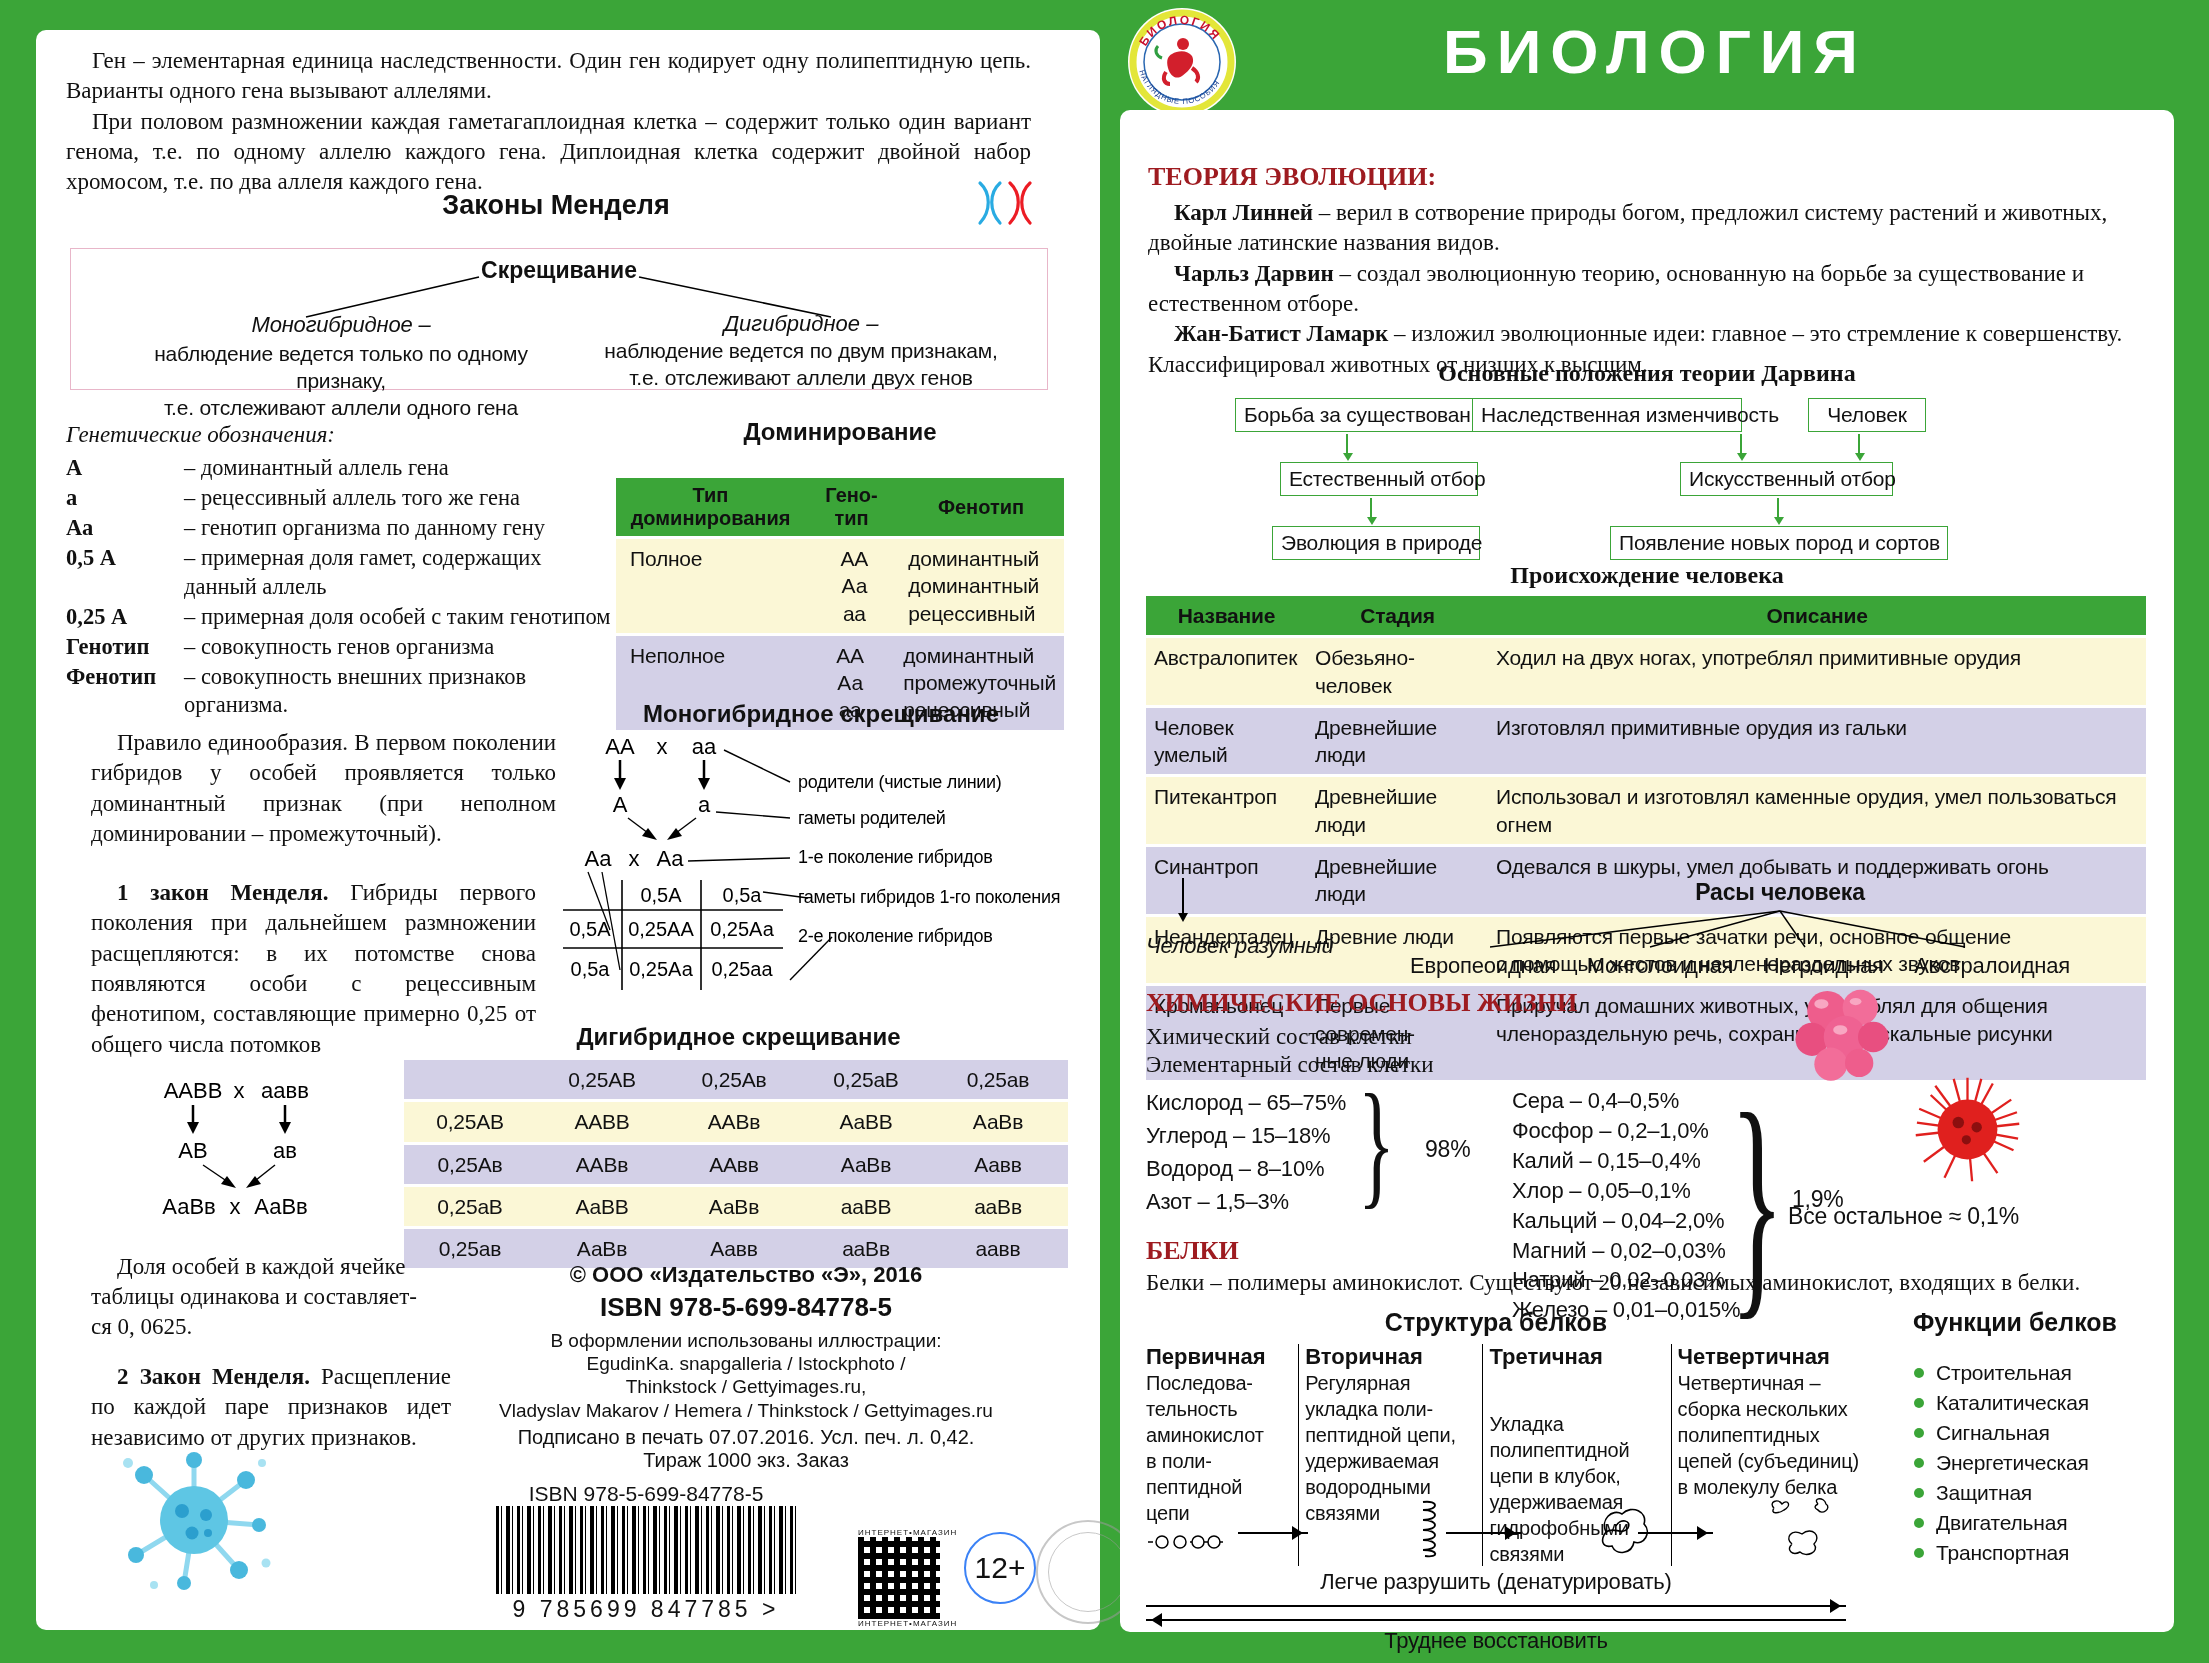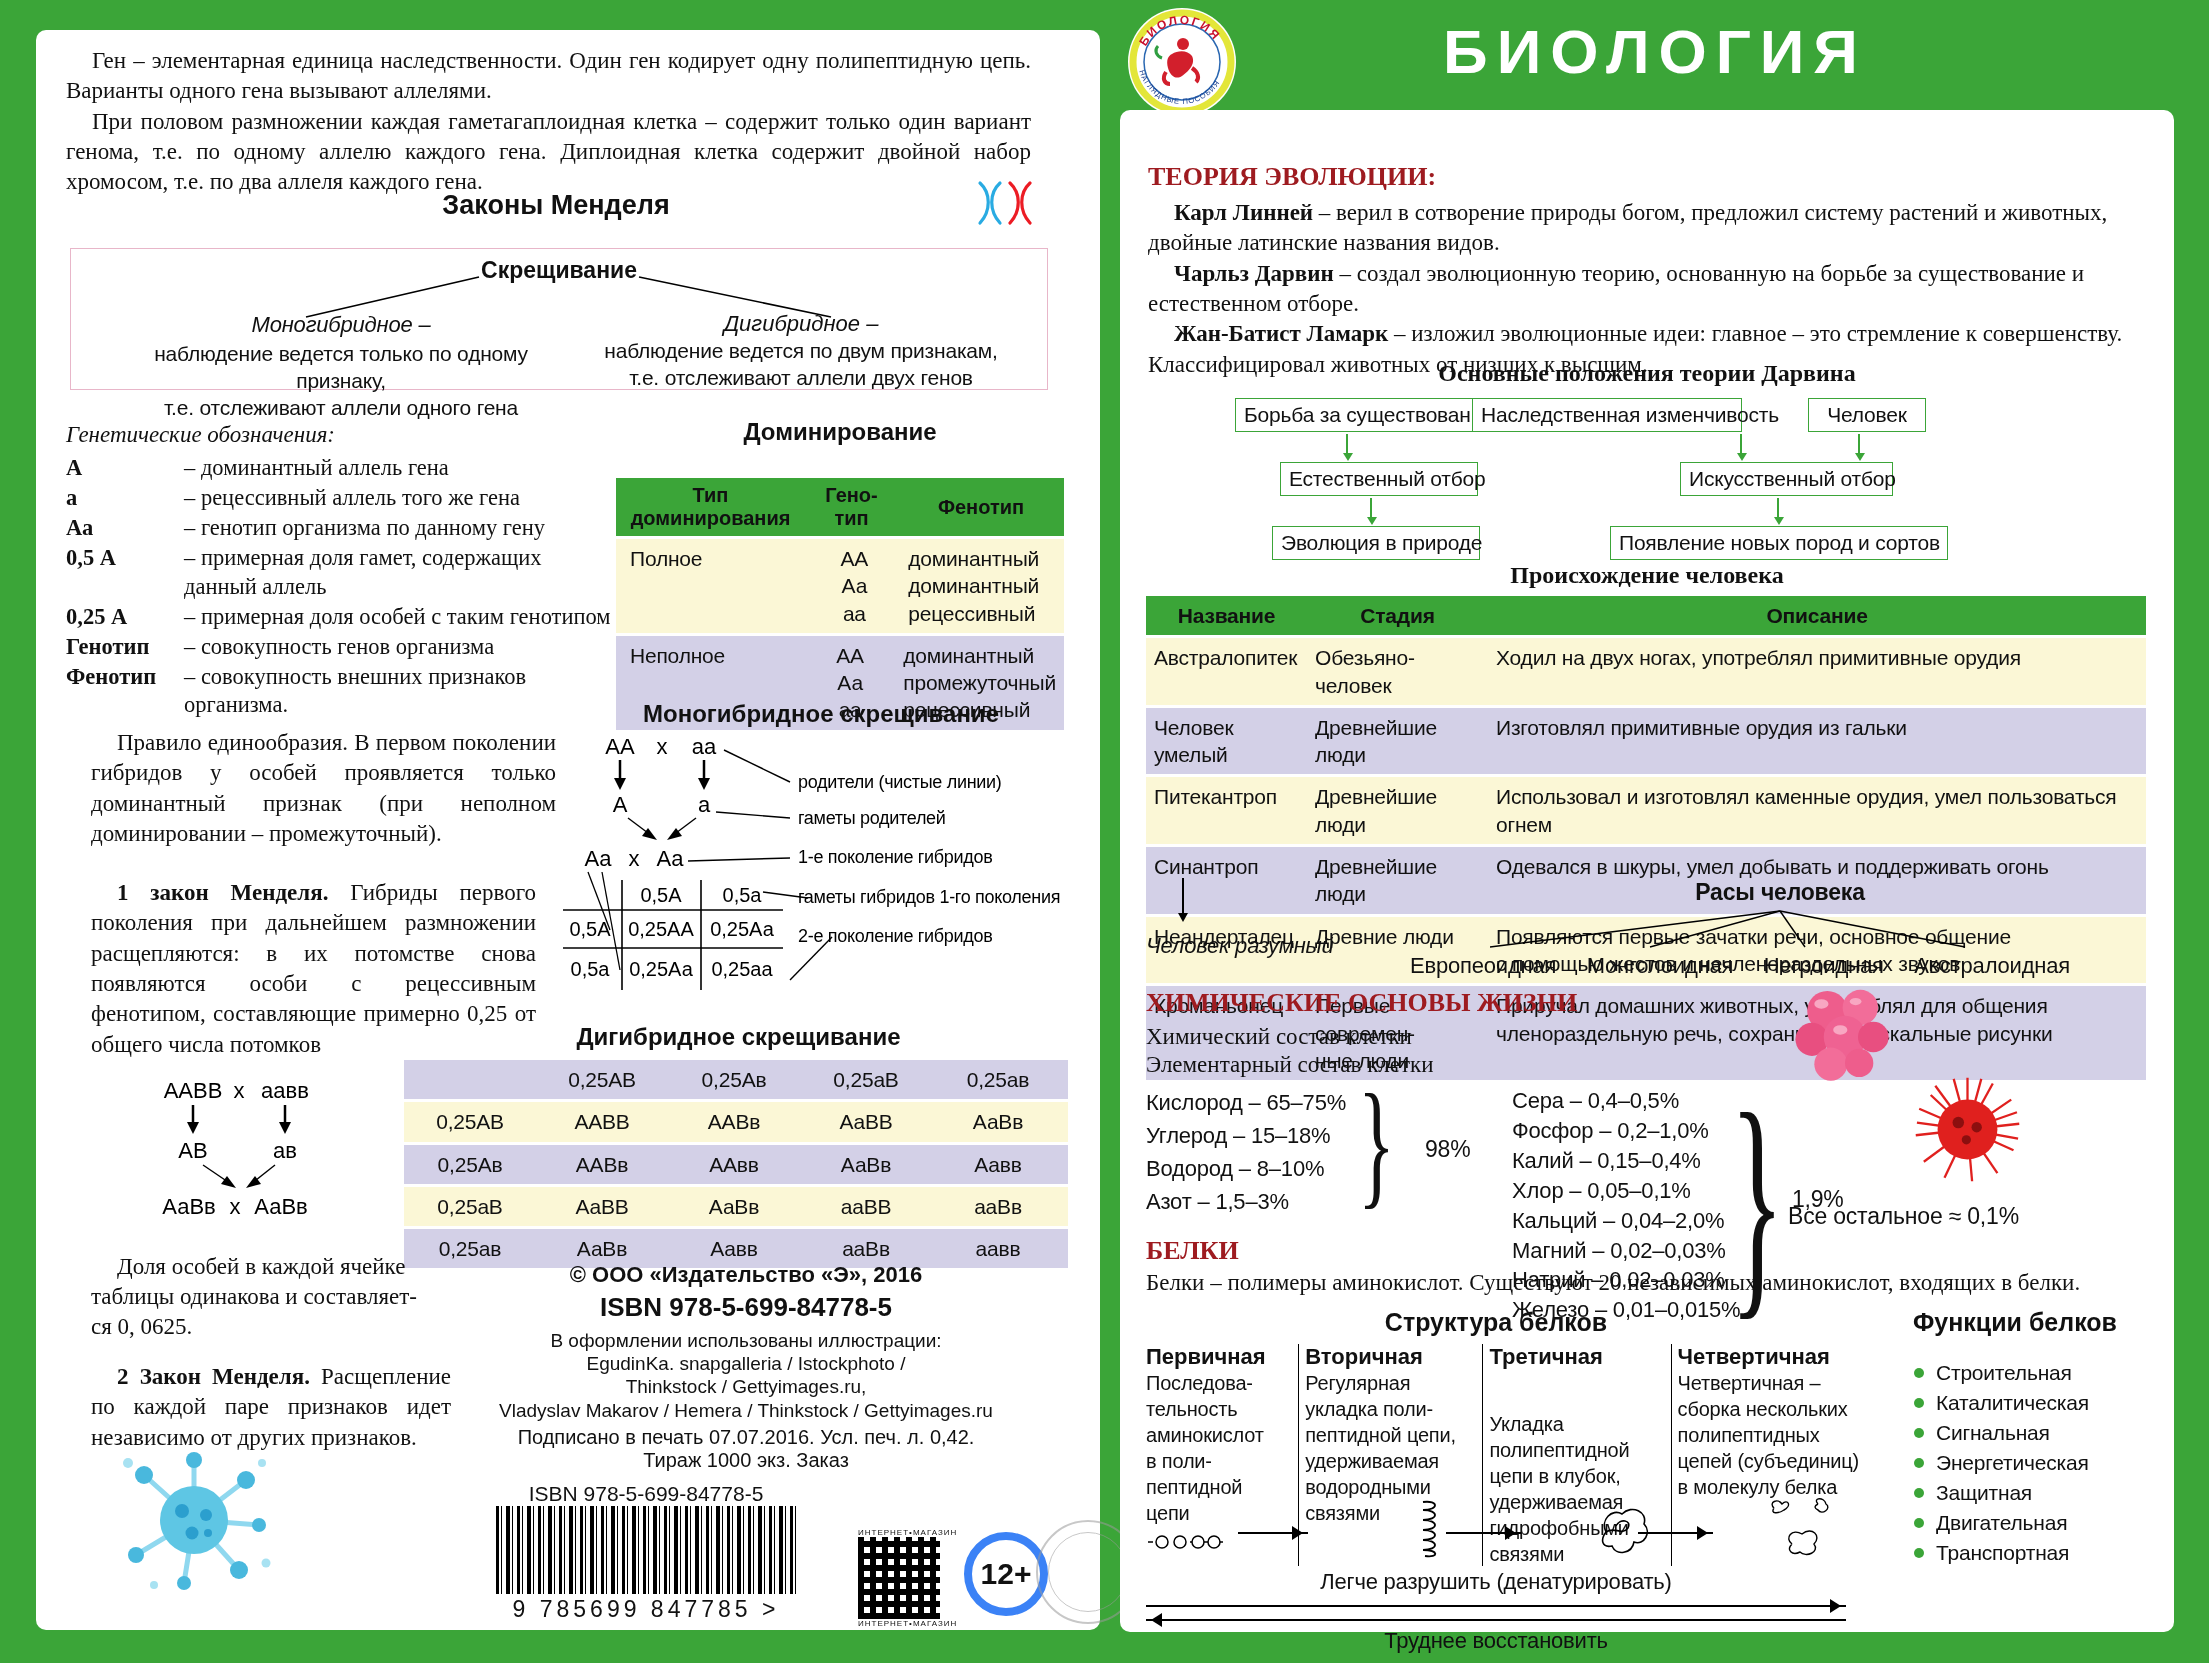--- a/index.html
+++ b/index.html
@@ -58,22 +58,22 @@
   
   .barcode{width:300px;}
   .bars{height:88px;background:
      repeating-linear-gradient(90deg,#000 0 3px,#fff 3px 5px,#000 5px 6px,#fff 6px 10px,
        #000 10px 14px,#fff 14px 16px,#000 16px 17px,#fff 17px 21px);}
   .bar-digits{font-size:23px;letter-spacing:4px;margin-top:2px;}
   .qr{width:82px;height:82px;background:
       repeating-linear-gradient(0deg,#000 0 6px,transparent 6px 12px),
       repeating-linear-gradient(90deg,#000 0 6px,#fff 6px 12px);}
   .qr-cap{font-size:8px;text-align:center;letter-spacing:1px;}
-  .age-badge{width:68px;height:68px;border:8px solid #3b82f6;border-radius:50%;background:#fff;
-      display:flex;align-items:center;justify-content:center;font-size:30px;font-weight:bold;}
+  .age-badge{width:68px;height:68px;border:2px solid #3b82f6;border-radius:50%;background:#fff;
+      display:flex;align-items:center;justify-content:center;font-size:30px;font-weight:normal;}
   .stamp{width:100px;height:100px;border:2px solid #9a9a9a;border-radius:50%;opacity:.55;
       display:flex;align-items:center;justify-content:center;}
   .stamp .inner{width:78px;height:78px;border:1px solid #9a9a9a;border-radius:50%;}
   svg text{font-family:"Liberation Sans",sans-serif;}
   .svgt{font-size:22px;}
   .svgs{font-size:20px;}
   .svgl{font-size:18px;letter-spacing:-0.3px;}
 </style>
 </head>
 <body>

